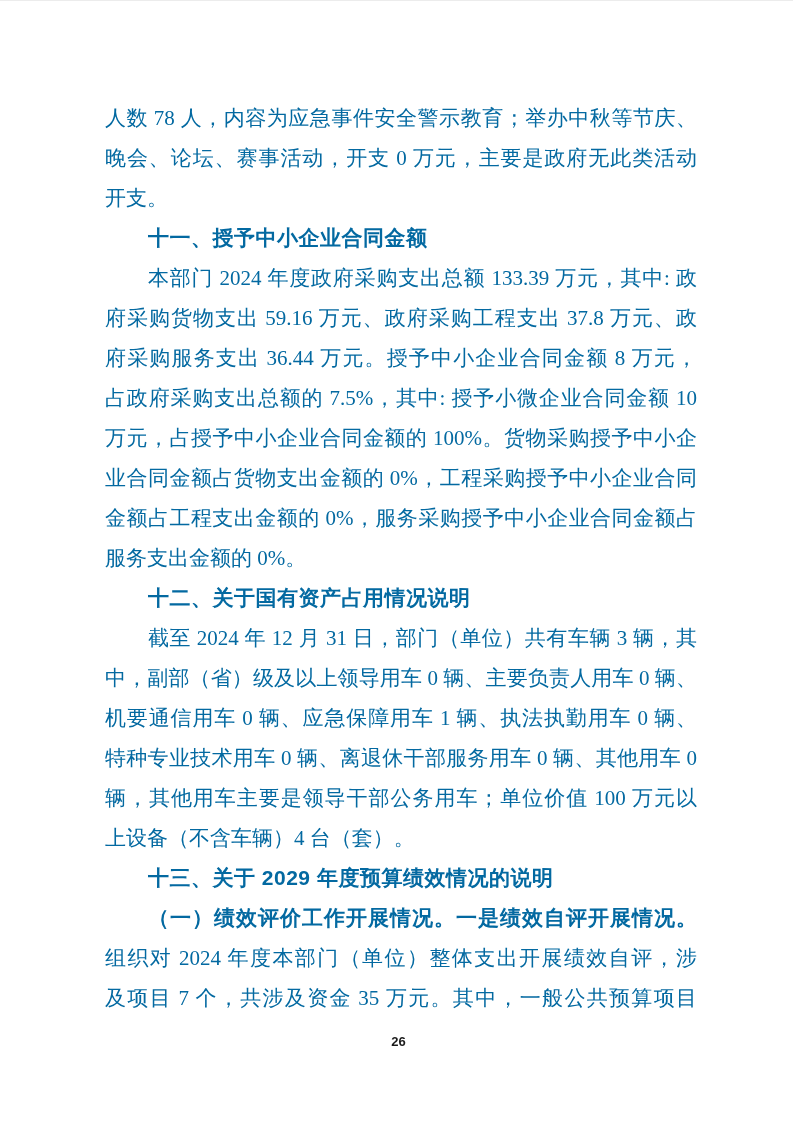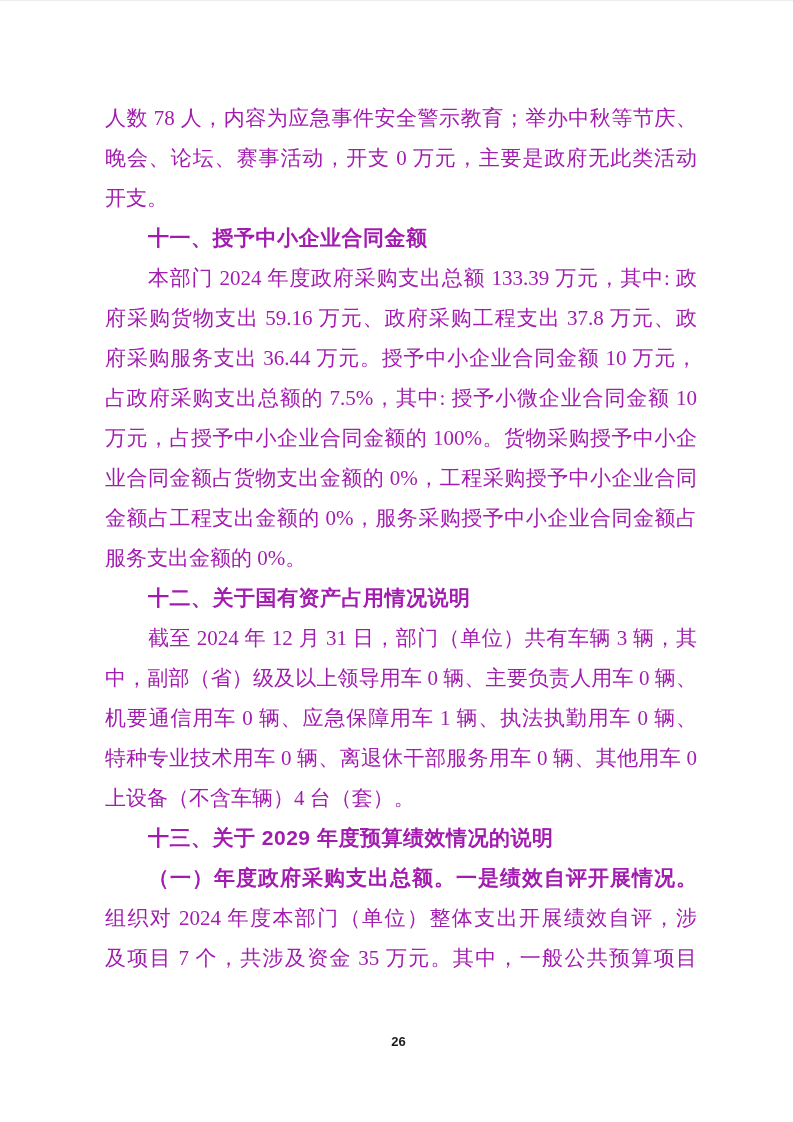--- a/index.html
+++ b/index.html
@@ -19,21 +19,21 @@
   .content {
     position: absolute;
     left: 105px;
     top: 97px;
     width: 592px;
   }
   .line {
     font-family: "Liberation Serif", "DejaVu Serif", serif;
     font-size: 21px;
     line-height: 40px;
-    color: #a21caf;
+    color: #0369a1;
     white-space: normal;
   }
   .line.just {
     text-align: justify;
     text-align-last: justify;
     text-justify: inter-character;
   }
   .line.indent {
     padding-left: 43px;
   }
@@ -64,31 +64,32 @@
 <body>
 
 <div class="page">
   <div class="content">
       <div class="line song just">人数 78 人，内容为应急事件安全警示教育；举办中秋等节庆、</div>
       <div class="line song just">晚会、论坛、赛事活动，开支 0 万元，主要是政府无此类活动</div>
       <div class="line song">开支。</div>
       <div class="line hei indent">十一、授予中小企业合同金额</div>
       <div class="line song indent just">本部门 2024 年度政府采购支出总额 133.39 万元，其中: 政</div>
       <div class="line song just">府采购货物支出 59.16 万元、政府采购工程支出 37.8 万元、政</div>
-      <div class="line song just">府采购服务支出 36.44 万元。授予中小企业合同金额 10 万元，</div>
+      <div class="line song just">府采购服务支出 36.44 万元。授予中小企业合同金额 8 万元，</div>
       <div class="line song just">占政府采购支出总额的 7.5%，其中: 授予小微企业合同金额 10</div>
       <div class="line song just">万元，占授予中小企业合同金额的 100%。货物采购授予中小企</div>
       <div class="line song just">业合同金额占货物支出金额的 0%，工程采购授予中小企业合同</div>
       <div class="line song just">金额占工程支出金额的 0%，服务采购授予中小企业合同金额占</div>
       <div class="line song">服务支出金额的 0%。</div>
       <div class="line hei indent">十二、关于国有资产占用情况说明</div>
       <div class="line song indent just">截至 2024 年 12 月 31 日，部门（单位）共有车辆 3 辆，其</div>
       <div class="line song just">中，副部（省）级及以上领导用车 0 辆、主要负责人用车 0 辆、</div>
       <div class="line song just">机要通信用车 0 辆、应急保障用车 1 辆、执法执勤用车 0 辆、</div>
       <div class="line song just">特种专业技术用车 0 辆、离退休干部服务用车 0 辆、其他用车 0</div>
+      <div class="line song just">辆，其他用车主要是领导干部公务用车；单位价值 100 万元以</div>
       <div class="line song">上设备（不含车辆）4 台（套）。</div>
       <div class="line hei indent">十三、关于 2029 年度预算绩效情况的说明</div>
-      <div class="line kai indent just">（一）年度政府采购支出总额。一是绩效自评开展情况。</div>
+      <div class="line kai indent just">（一）绩效评价工作开展情况。一是绩效自评开展情况。</div>
       <div class="line song just">组织对 2024 年度本部门（单位）整体支出开展绩效自评，涉</div>
       <div class="line song just">及项目 7 个，共涉及资金 35 万元。其中，一般公共预算项目</div>
     </div>
   <div class="page-number">26</div>
 </div>
 
 </body></html>

